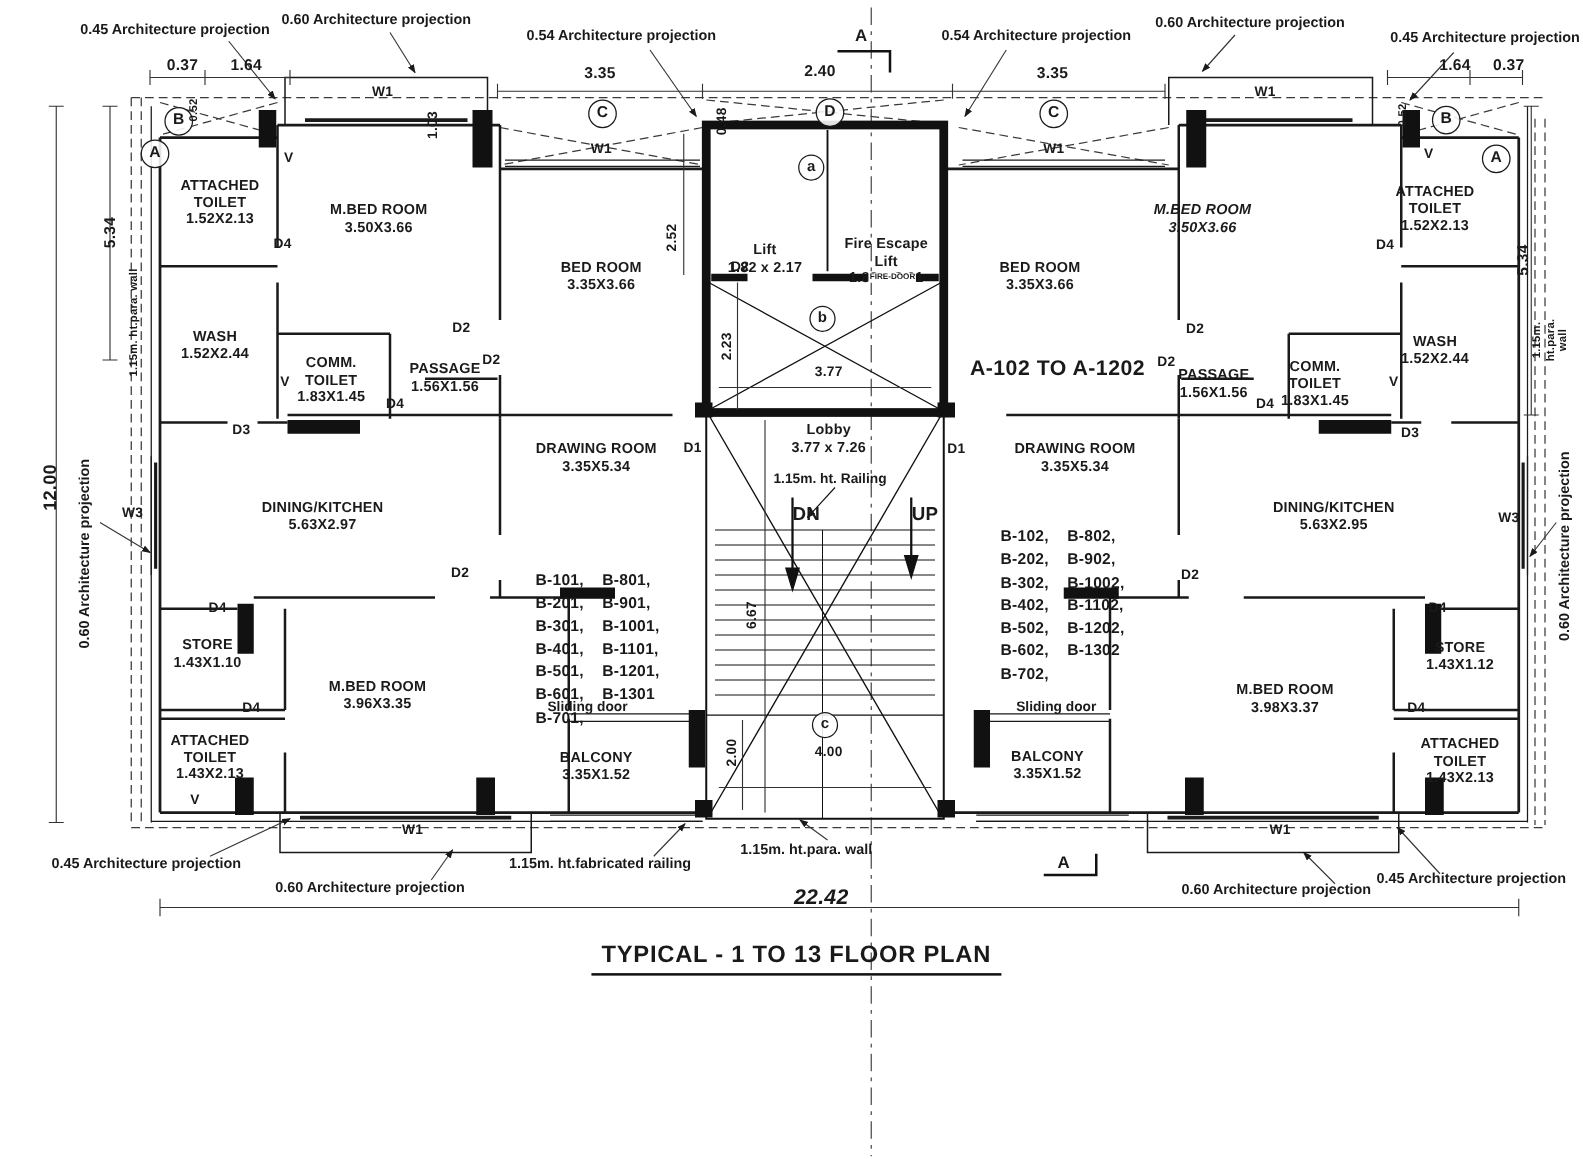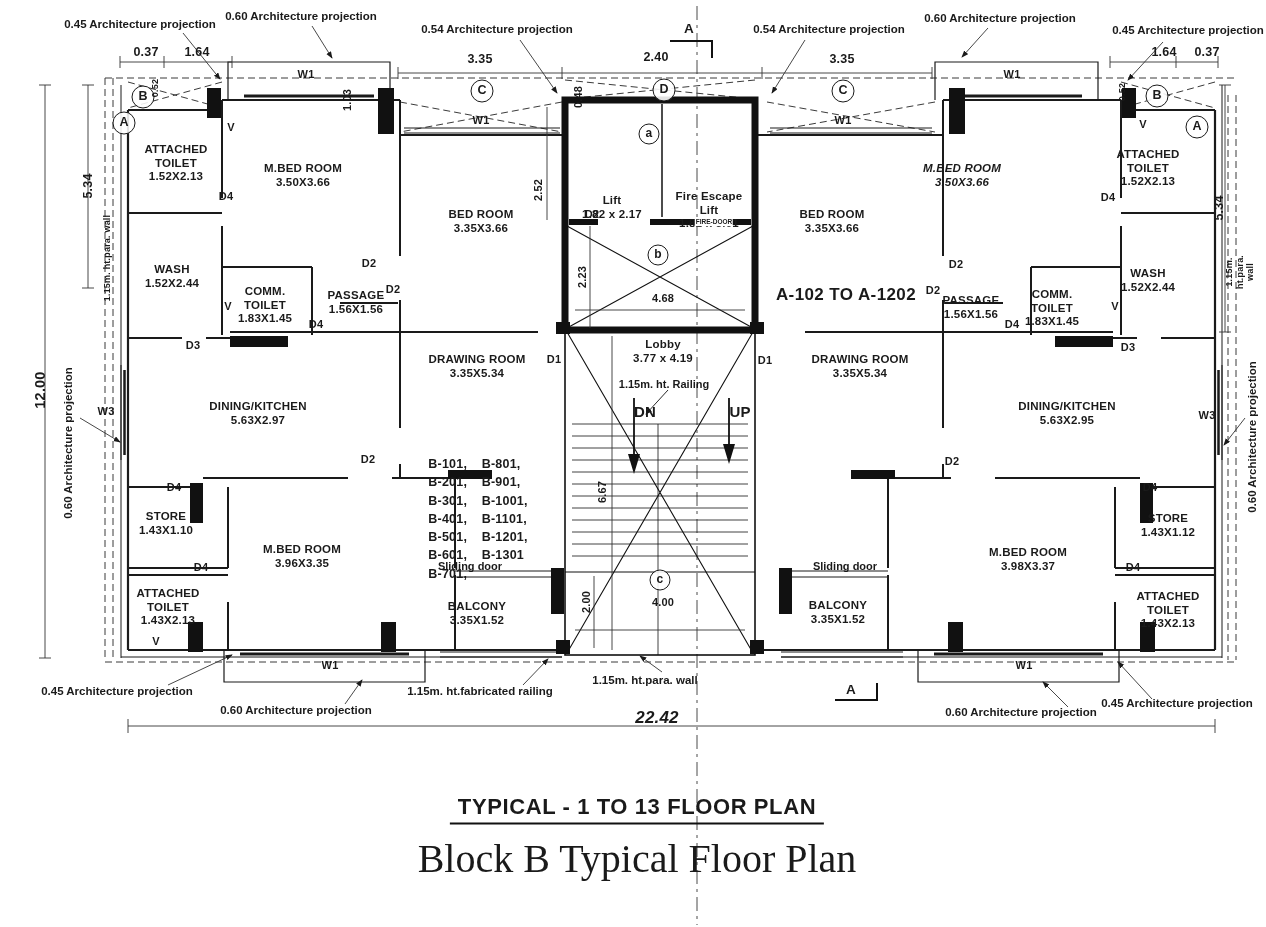--- a/index.html
+++ b/index.html
@@ -20,22 +20,22 @@
   .tiny{font-size:6.5px;background:#fff;padding:0 1px;letter-spacing:0;}
   .room{font-size:11.5px;}
   .room.italic{font-style:italic;}
   .range{font-size:17px;letter-spacing:.4px;margin-top:17px;}
   .list{font-size:12.5px;white-space:pre;text-align:left;line-height:1.46;}
   .dnup{font-size:15px;margin-left:11px;}
   .section{font-size:13.5px;}
   .bubble{width:21px;height:21px;border:1.6px solid #1a1a1a;border-radius:50%;
           font-size:12.5px;line-height:18px;background:rgba(255,255,255,.88);white-space:nowrap;}
   .bubble.sm{width:19px;height:19px;font-size:12px;line-height:16px;}
-  .plan-title{position:absolute;transform:translate(-50%,-50%);font-weight:700;font-size:22px;
-          letter-spacing:.6px;border-bottom:2.5px solid #111;padding:0 8px 3px;white-space:nowrap;margin-top:42px;}
+  .plan-title{position:absolute;transform:translate(-50%,-50%);font-weight:700;font-size:19px;
+          letter-spacing:.6px;border-bottom:2.5px solid #111;padding:0 8px 3px;white-space:nowrap;}
   .caption{position:absolute;transform:translate(-50%,-50%);font-family:"Liberation Serif",serif;
           font-size:40px;font-weight:400;white-space:nowrap;}
 </style>
 </head>
 <body>
 
 <div id="plan">
 
   <svg id="drawing" width="1266" height="927" viewBox="0 0 1266 927" xmlns="http://www.w3.org/2000/svg">
     <defs>
@@ -277,32 +277,39 @@
 5.63X2.95</div>
       <div class="lbl room" style="left: 1168px; top: 526px;">STORE
 1.43X1.12</div>
       <div class="lbl room" style="left: 1028px; top: 560px;">M.BED ROOM
 3.98X3.37</div>
       <div class="lbl room" style="left: 1168px; top: 610px;">ATTACHED
 TOILET
 1.43X2.13</div>
       <div class="lbl room" style="left: 838px; top: 613px;">BALCONY
 3.35X1.52</div>
+      <div class="lbl list" style="left: 850px; top: 484px;">B-102,    B-802,
+B-202,    B-902,
+B-302,    B-1002,
+B-402,    B-1102,
+B-502,    B-1202,
+B-602,    B-1302
+B-702,</div>
       <div class="lbl room" style="left: 612px; top: 208px;">Lift
 1.82 x 2.17</div>
       <div class="lbl room" style="left: 709px; top: 210px;">Fire Escape
 Lift
 1.82 x 3.01</div>
       <div class="lbl tiny" style="left: 714px; top: 222px;">FIRE-DOOR</div>
       <div class="lbl small" style="left: 592px; top: 214px;">D2</div>
       <div class="lbl small rot" style="left: 538px; top: 190px;">2.52</div>
       <div class="lbl small rot" style="left: 582px; top: 277px;">2.23</div>
-      <div class="lbl small" style="left: 663px; top: 298px;">4.68</div>
+      <div class="lbl small" style="left: 663px; top: 298px;">3.77</div>
       <div class="lbl room" style="left: 663px; top: 352px;">Lobby
-3.77 x 4.19</div>
+3.77 x 7.26</div>
       <div class="lbl note sm" style="left: 664px; top: 384px;">1.15m. ht. Railing</div>
       <div class="lbl dnup" style="left: 634px; top: 412px;">DN</div>
       <div class="lbl dnup" style="left: 729px; top: 412px;">UP</div>
       <div class="lbl small rot" style="left: 602px; top: 492px;">6.67</div>
       <div class="lbl small rot" style="left: 586px; top: 602px;">2.00</div>
       <div class="lbl small" style="left: 663px; top: 602px;">4.00</div>
       <div class="lbl small" style="left: 226px; top: 196px;">D4</div>
       <div class="lbl small" style="left: 369px; top: 263px;">D2</div>
       <div class="lbl small" style="left: 393px; top: 289px;">D2</div>
       <div class="lbl small" style="left: 316px; top: 324px;">D4</div>
@@ -328,14 +335,13 @@
       <div class="lbl note" style="left: 117px; top: 692px;">0.45 Architecture projection</div>
       <div class="lbl note" style="left: 296px; top: 711px;">0.60 Architecture projection</div>
       <div class="lbl note" style="left: 480px; top: 692px;">1.15m. ht.fabricated railing</div>
       <div class="lbl note" style="left: 645px; top: 681px;">1.15m. ht.para. wall</div>
       <div class="lbl dim xl" style="left: 657px; top: 718px; font-style: italic;">22.42</div>
       <div class="lbl note" style="left: 1021px; top: 713px;">0.60 Architecture projection</div>
       <div class="lbl note" style="left: 1177px; top: 704px;">0.45 Architecture projection</div>
     </div>
 
   <div class="plan-title" style="left:637px;top:767px">TYPICAL - 1 TO 13 FLOOR PLAN</div>
-  <div class="caption" style="left:637px;top:858px">Block B Typical Floor Plan</div>
 </div>
 
 </body></html>

